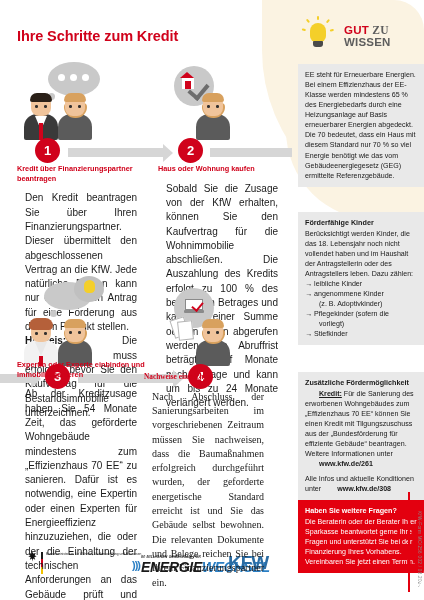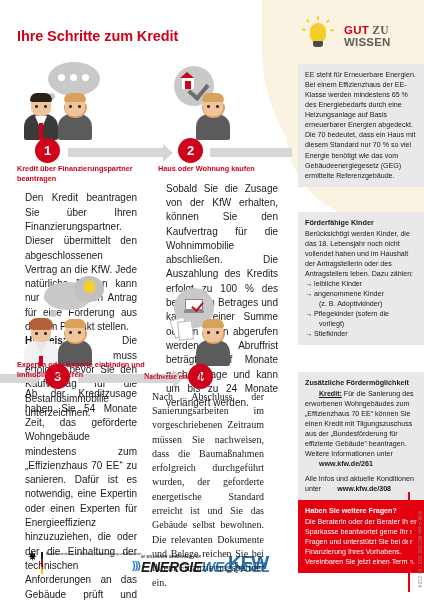--- a/index.html
+++ b/index.html
@@ -4,21 +4,21 @@
 <style>
   html,body{margin:0;padding:0;}
   body{
     width:424px;height:600px;
     background:#ffffff;
     font-family:"Liberation Sans", sans-serif;
     overflow:hidden;
     position:relative;
     color:#1a1a1a;
   }
-  .page{position:relative;width:424px;height:600px;overflow:hidden;}
+  .page{position:relative;width:424px;height:600px;overflow:hidden;border-radius:30px;}
 
   
   .blob{
     position:absolute;
     left:262px;top:-40px;
     width:230px;height:260px;
     background:#fbf3e2;
     border-radius:0 0 0 170px;
     z-index:0;
   }

